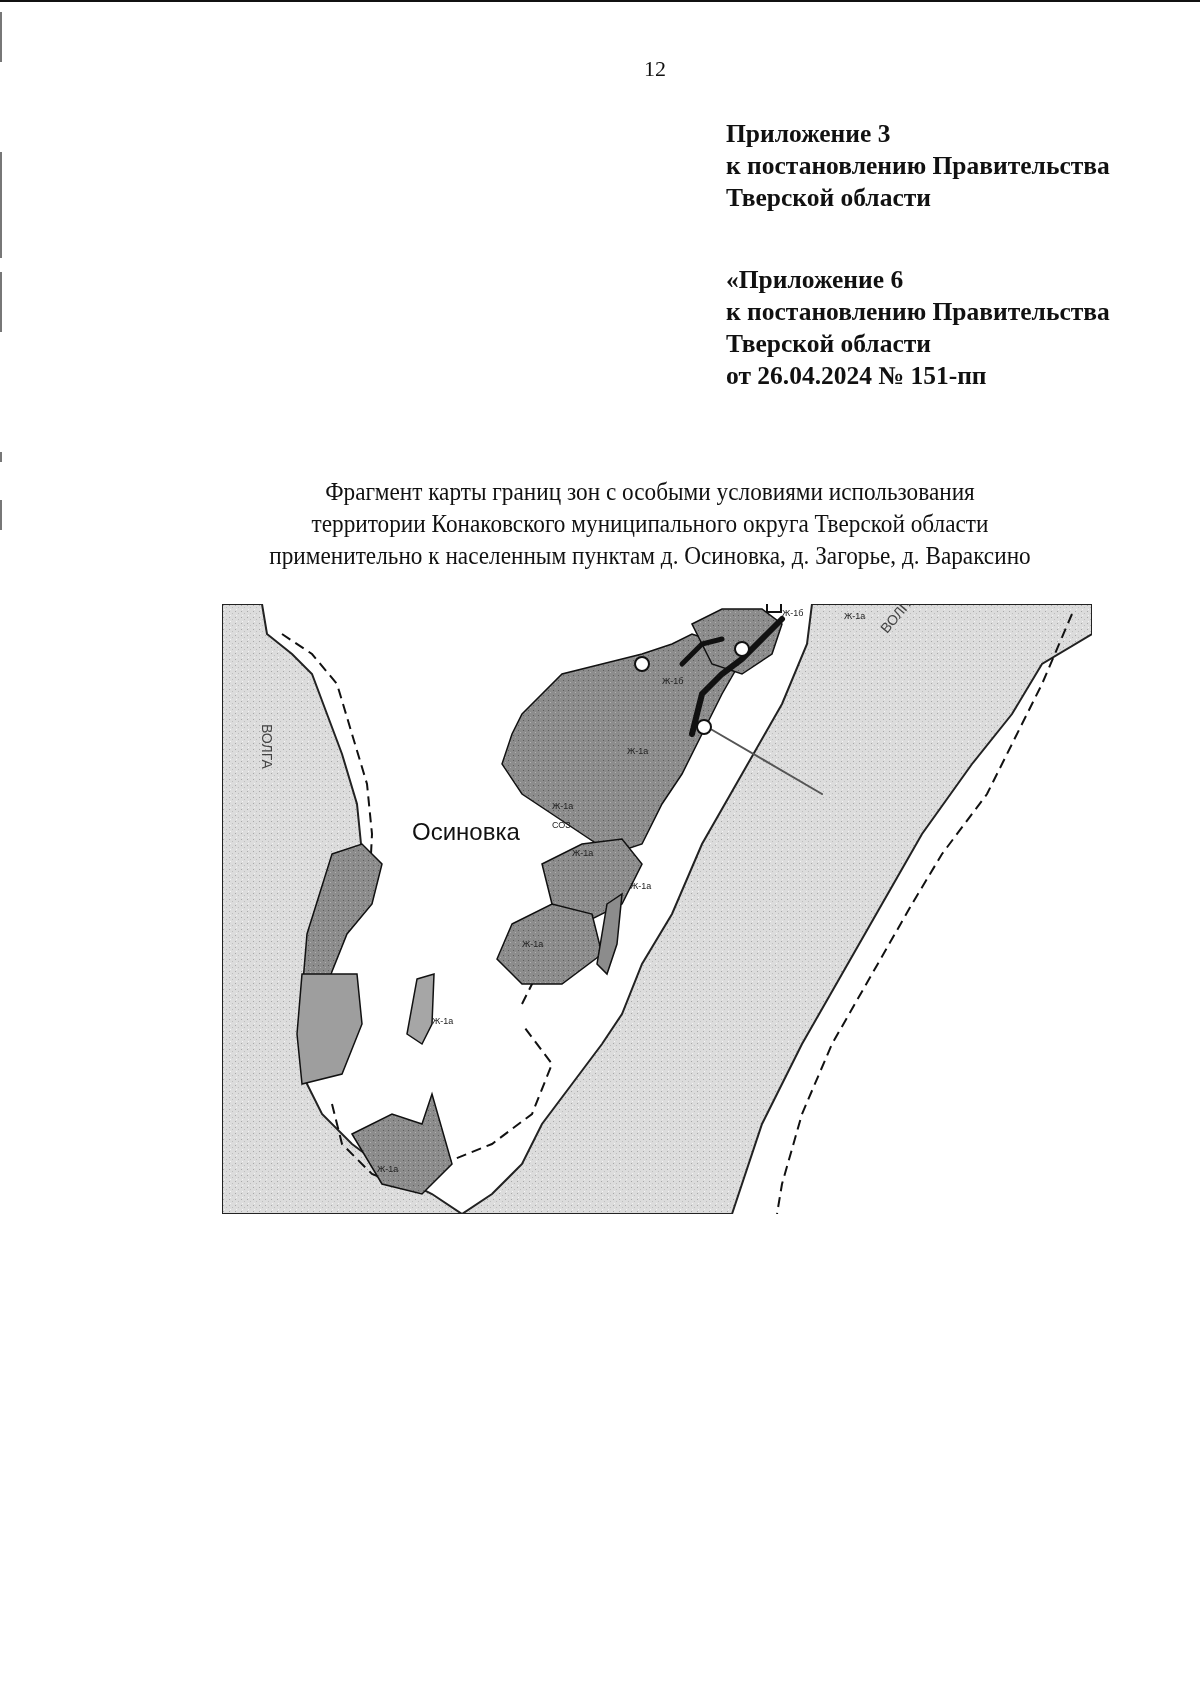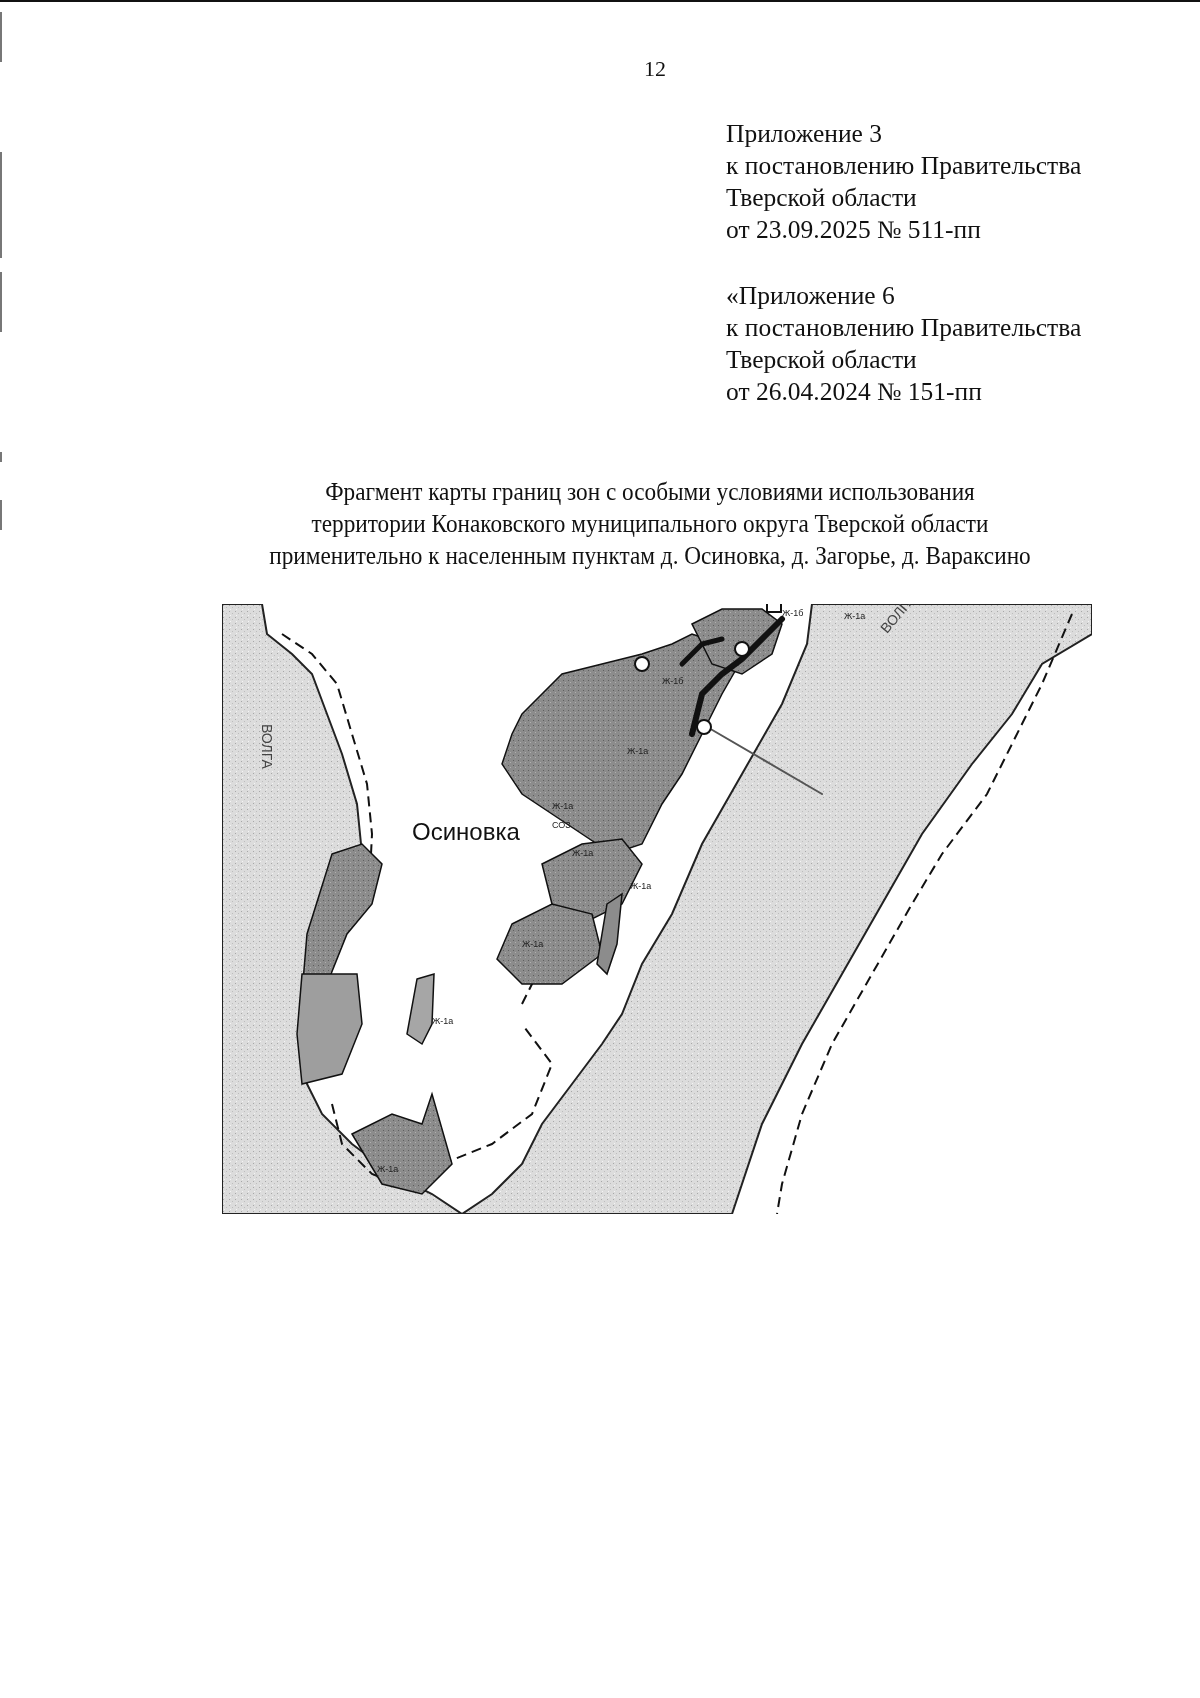--- a/index.html
+++ b/index.html
@@ -4,23 +4,23 @@
 <style>
   html, body { margin: 0; padding: 0; }
   body {
     width: 1200px; height: 1698px; background: #ffffff; position: relative; overflow: hidden;
     font-family: "Liberation Serif", "DejaVu Serif", serif; color: #111;
   }
   .top-rule { position: absolute; left: 0; top: 0; width: 1200px; height: 2px; background: #111; }
   .edge-mark { position: absolute; left: 0; width: 2px; background: #777; }
   .page-number { position: absolute; top: 56px; left: 0; width: 1310px; text-align: center; font-size: 22px; }
   .appendix { position: absolute; left: 726px; font-size: 25.5px; line-height: 32px; white-space: nowrap; }
-  .appendix div { display: block; }
+  .appendix div { display: block; font-weight: bold; }
   .appendix-1 { top: 118px; }
-  .appendix-2 { top: 280px; }
+  .appendix-2 { top: 264px; }
   .doc-title {
     position: absolute; top: 476px; left: 140px; width: 1020px; text-align: center;
     font-size: 25px; line-height: 32px; transform: scaleX(0.93); transform-origin: center;
   }
   .doc-title div { white-space: nowrap; }
   .map { position: absolute; left: 222px; top: 604px; width: 870px; height: 610px; }
   .map svg { width: 100%; height: 100%; display: block; }
   .map-label { font-family: "Liberation Sans", "DejaVu Sans", sans-serif; }
 </style>
 </head>
@@ -32,21 +32,20 @@
 <div class="edge-mark" style="top:272px;height:60px;"></div>
 <div class="edge-mark" style="top:452px;height:10px;"></div>
 <div class="edge-mark" style="top:500px;height:30px;"></div>
 
 <div class="page-number">12</div>
 
 <div class="appendix appendix-1">
   <div>Приложение 3</div>
   <div>к постановлению Правительства</div>
   <div>Тверской области</div>
-  <div>от 23.09.2025 № 511-пп</div>
 </div>
 
 <div class="appendix appendix-2">
   <div>«Приложение 6</div>
   <div>к постановлению Правительства</div>
   <div>Тверской области</div>
   <div>от 26.04.2024 № 151-пп</div>
 </div>
 
 <div class="doc-title">

